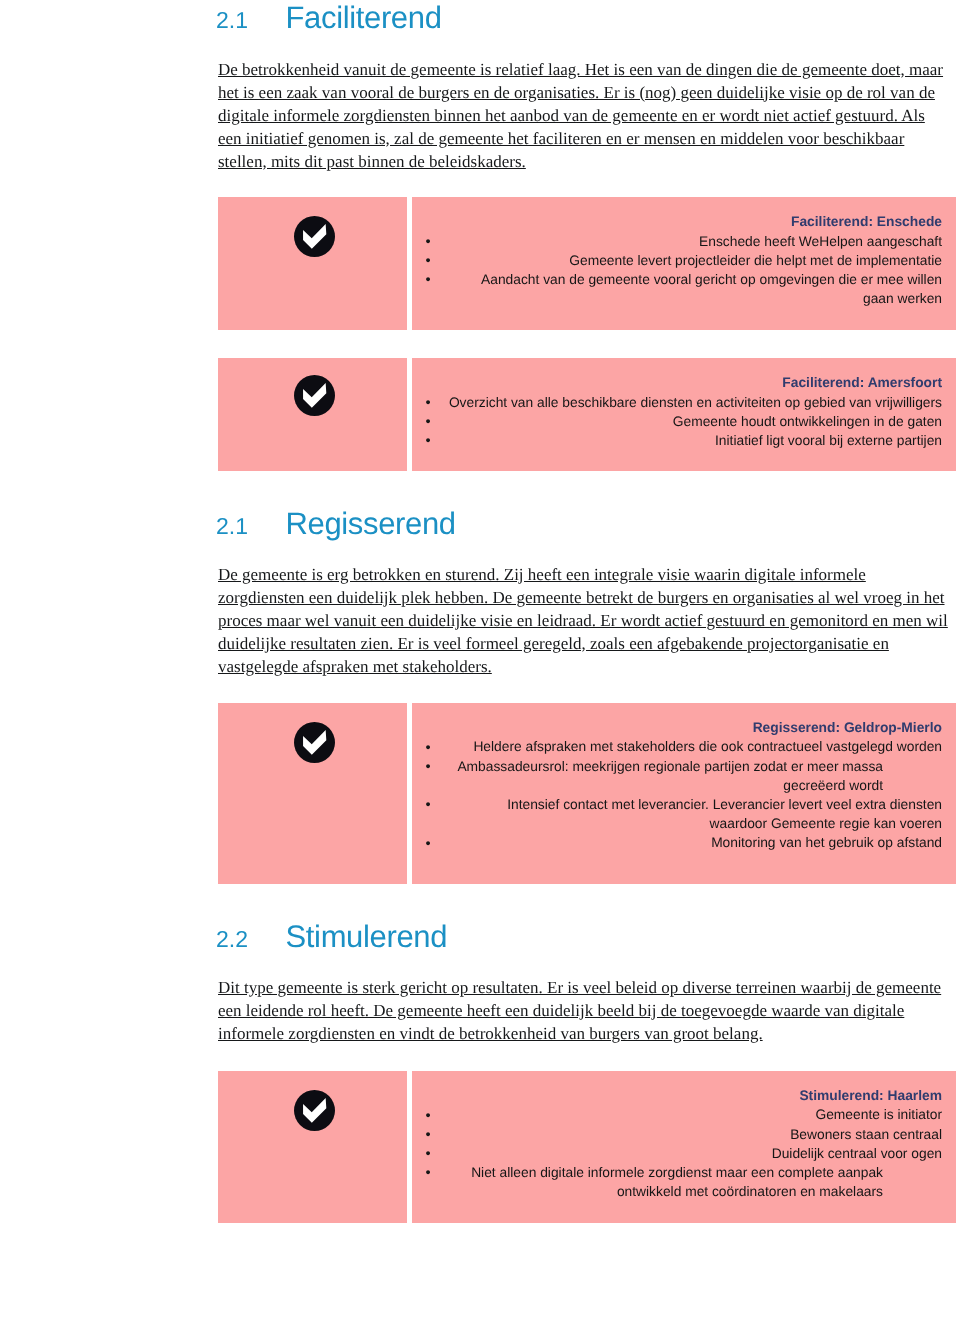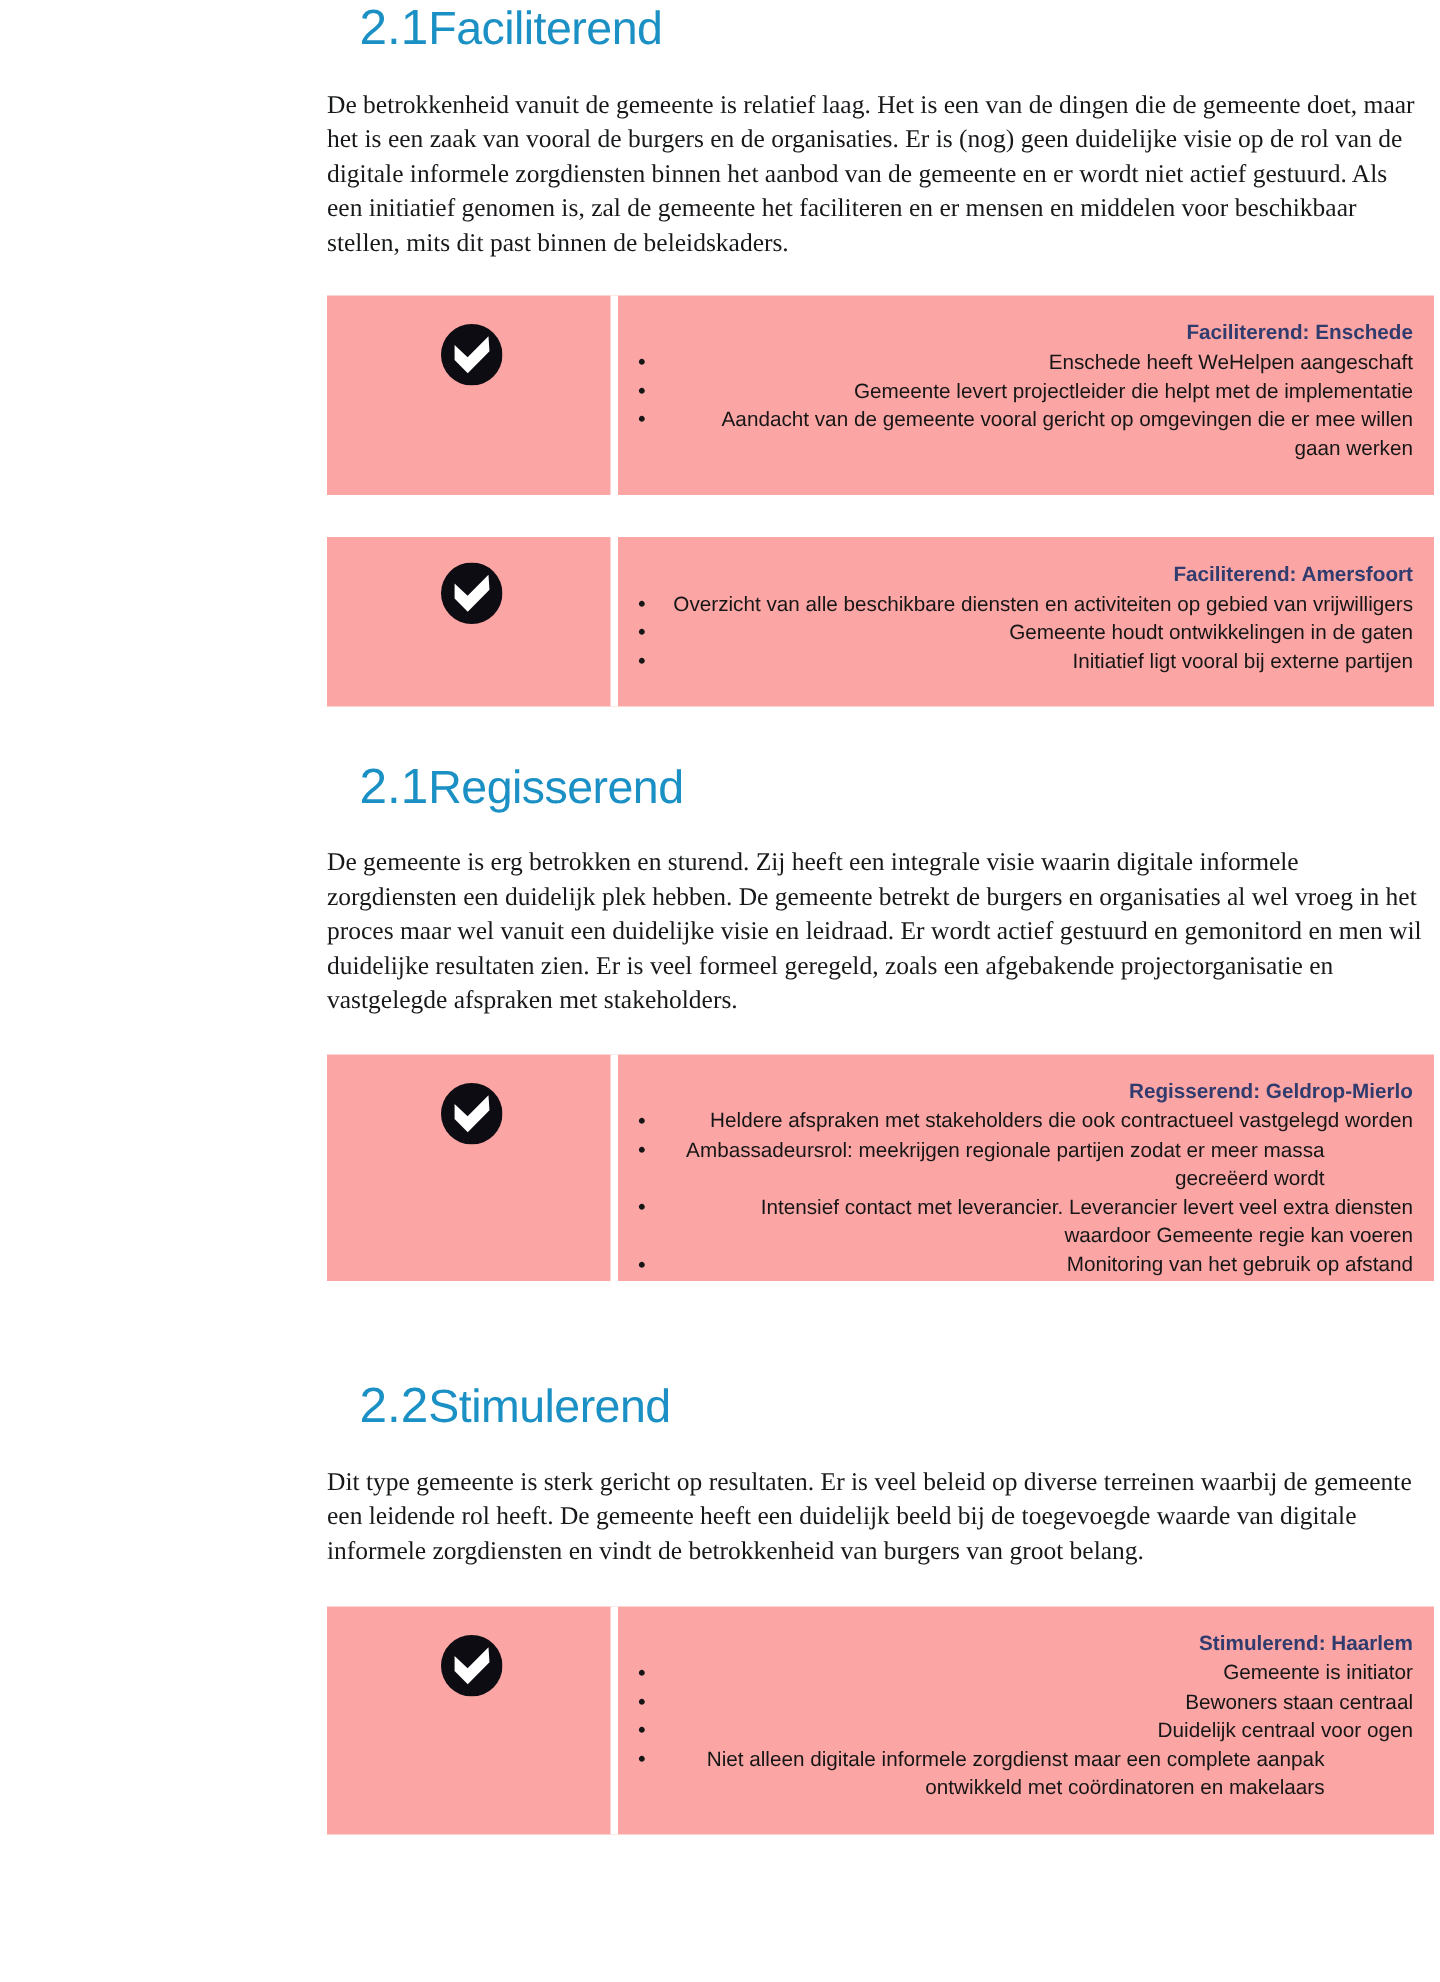--- a/index.html
+++ b/index.html
@@ -5,25 +5,25 @@
   * { box-sizing: border-box; margin:0; padding:0; -webkit-font-smoothing:antialiased; }
   html, body { width:960px; height:1321px; background:#fff; }
   body { font-family:"Liberation Serif", serif; position:relative; overflow:hidden;
          -webkit-font-smoothing:antialiased; text-rendering:geometricPrecision; }
   .page { position:absolute; left:0; top:0; width:960px; height:1321px; background:#fff;
           filter:blur(0px); }
 
   .sec-head { position:absolute; left:216px; width:700px; font-family:"Liberation Sans", sans-serif;
               color:#1b90c4; font-weight:400; font-size:31px; line-height:31px; white-space:nowrap;
               letter-spacing:-0.35px; }
-  .sec-head .num { display:inline-block; width:69.5px; font-size:33px; letter-spacing:0; vertical-align:baseline;text-align:right; }
+  .sec-head .num { display:inline-block; width:69.5px; font-size:23px; letter-spacing:0; vertical-align:baseline; }
   .sec-head .ttl { display:inline-block; }
 
   p.para { position:absolute; left:218px; width:730px; font-family:"Liberation Serif", serif;
-           font-size:17px; line-height:23.0px; color:#16181a; text-align:left; }
+           font-size:17px; line-height:23.0px; color:#16181a; text-align:left;text-decoration:underline; }
 
   .box { position:absolute; left:218px; width:738px; background:#fca5a5;text-align:right; }
   .box .divider { position:absolute; left:188.5px; top:0; bottom:0; width:5px; background:#fff; }
   .chkwrap { position:absolute; left:0; top:0; bottom:0; width:188px; }
   .chk { position:absolute; width:41px; height:41px; }
   .boxbody { position:absolute; left:193px; top:0; right:0; bottom:0; padding:15.8px 14px 12px 14px; }
   .btitle { font-family:"Liberation Sans", sans-serif; font-weight:700; color:#303c6e;
             font-size:13.8px; line-height:18.6px; }
   ul.blist { list-style:none; margin-top:0px; }
   ul.blist li { font-family:"Liberation Sans", sans-serif; font-size:13.8px; color:#161616;
@@ -85,21 +85,21 @@
         <li><span class="bdot">•</span><span>Initiatief ligt vooral bij externe partijen</span></li>
       </ul>
     </div>
   </div>
 
   <h2 class="sec-head" id="h-1" style="top:508px;">
     <span class="num">2.1</span><span class="ttl">Regisserend</span>
   </h2>
   <p class="para" style="top:562.7px;">De gemeente is erg betrokken en sturend. Zij heeft een integrale visie waarin digitale informele zorgdiensten een duidelijk plek hebben. De gemeente betrekt de burgers en organisaties al wel vroeg in het proces maar wel vanuit een duidelijke visie en leidraad. Er wordt actief gestuurd en gemonitord en men wil duidelijke resultaten zien. Er is veel formeel geregeld, zoals een afgebakende projectorganisatie en vastgelegde afspraken met stakeholders.</p>
 
-  <div class="box" id="box-2" style="top:703px; height:151px;">
+  <div class="box" id="box-2" style="top:703px; height:181px;">
     <div class="chkwrap">
       <span class="chk" style="left:76px; top:19px;">
         <svg viewBox="0 0 43 43" width="41" height="41">
             <circle cx="21.5" cy="21.5" r="21.5" fill="#0c0c12"></circle>
             <path d="M9.5 14.6 L18.6 23.3 L33.2 8.5 L33.9 19.1 L18.7 34.4 L9.5 25.2 Z" fill="#ffffff"></path>
           </svg>
       </span>
     </div>
     <div class="divider"></div>
     <div class="boxbody">

